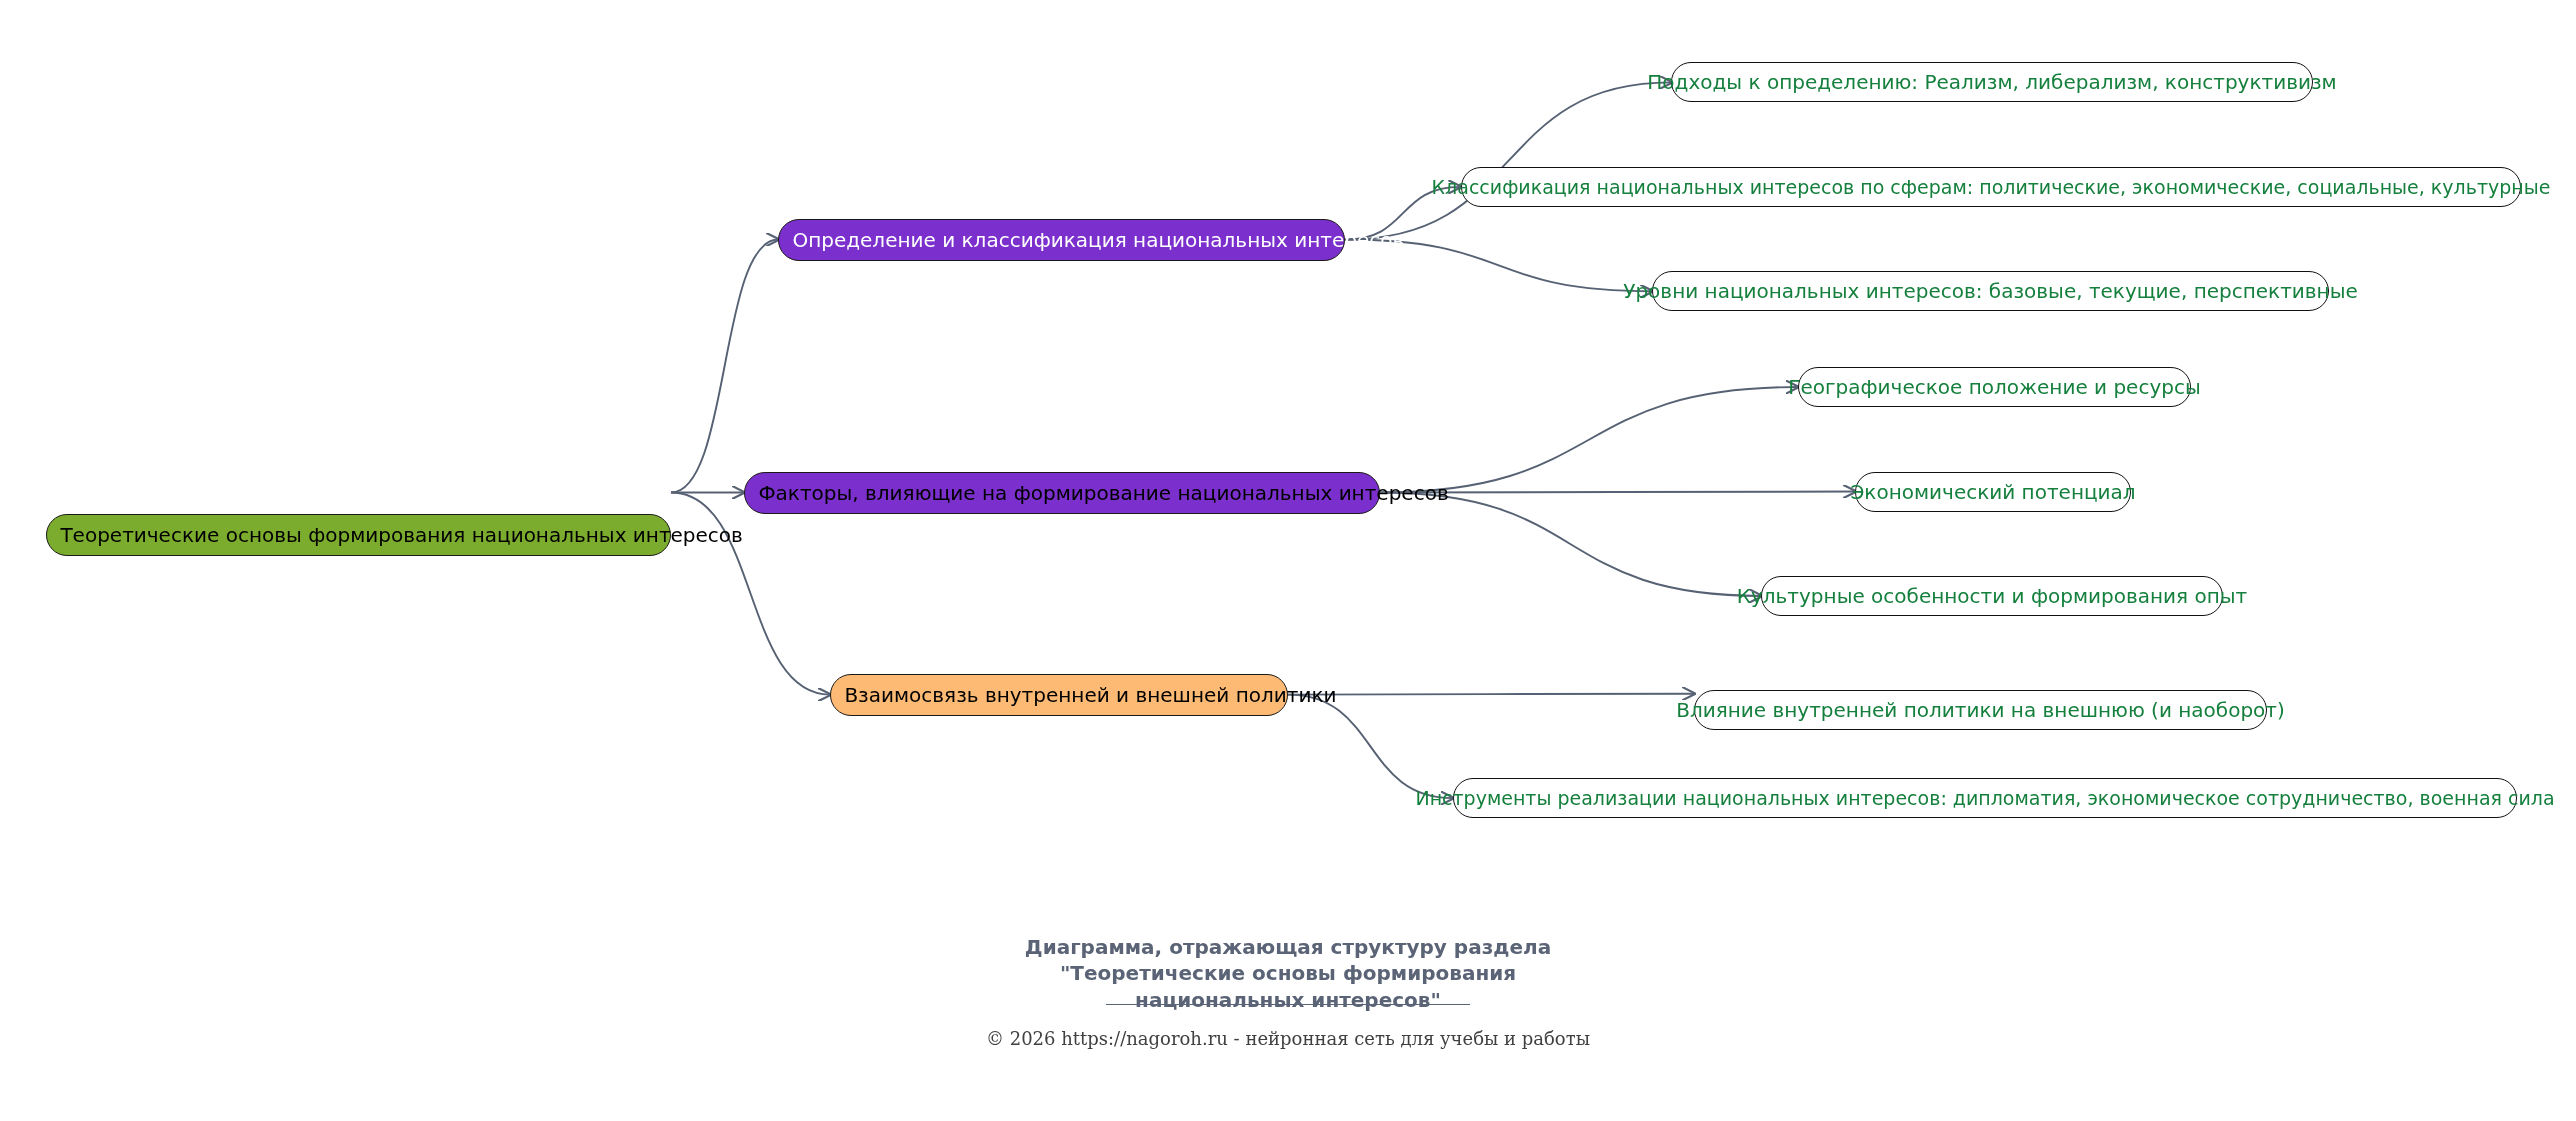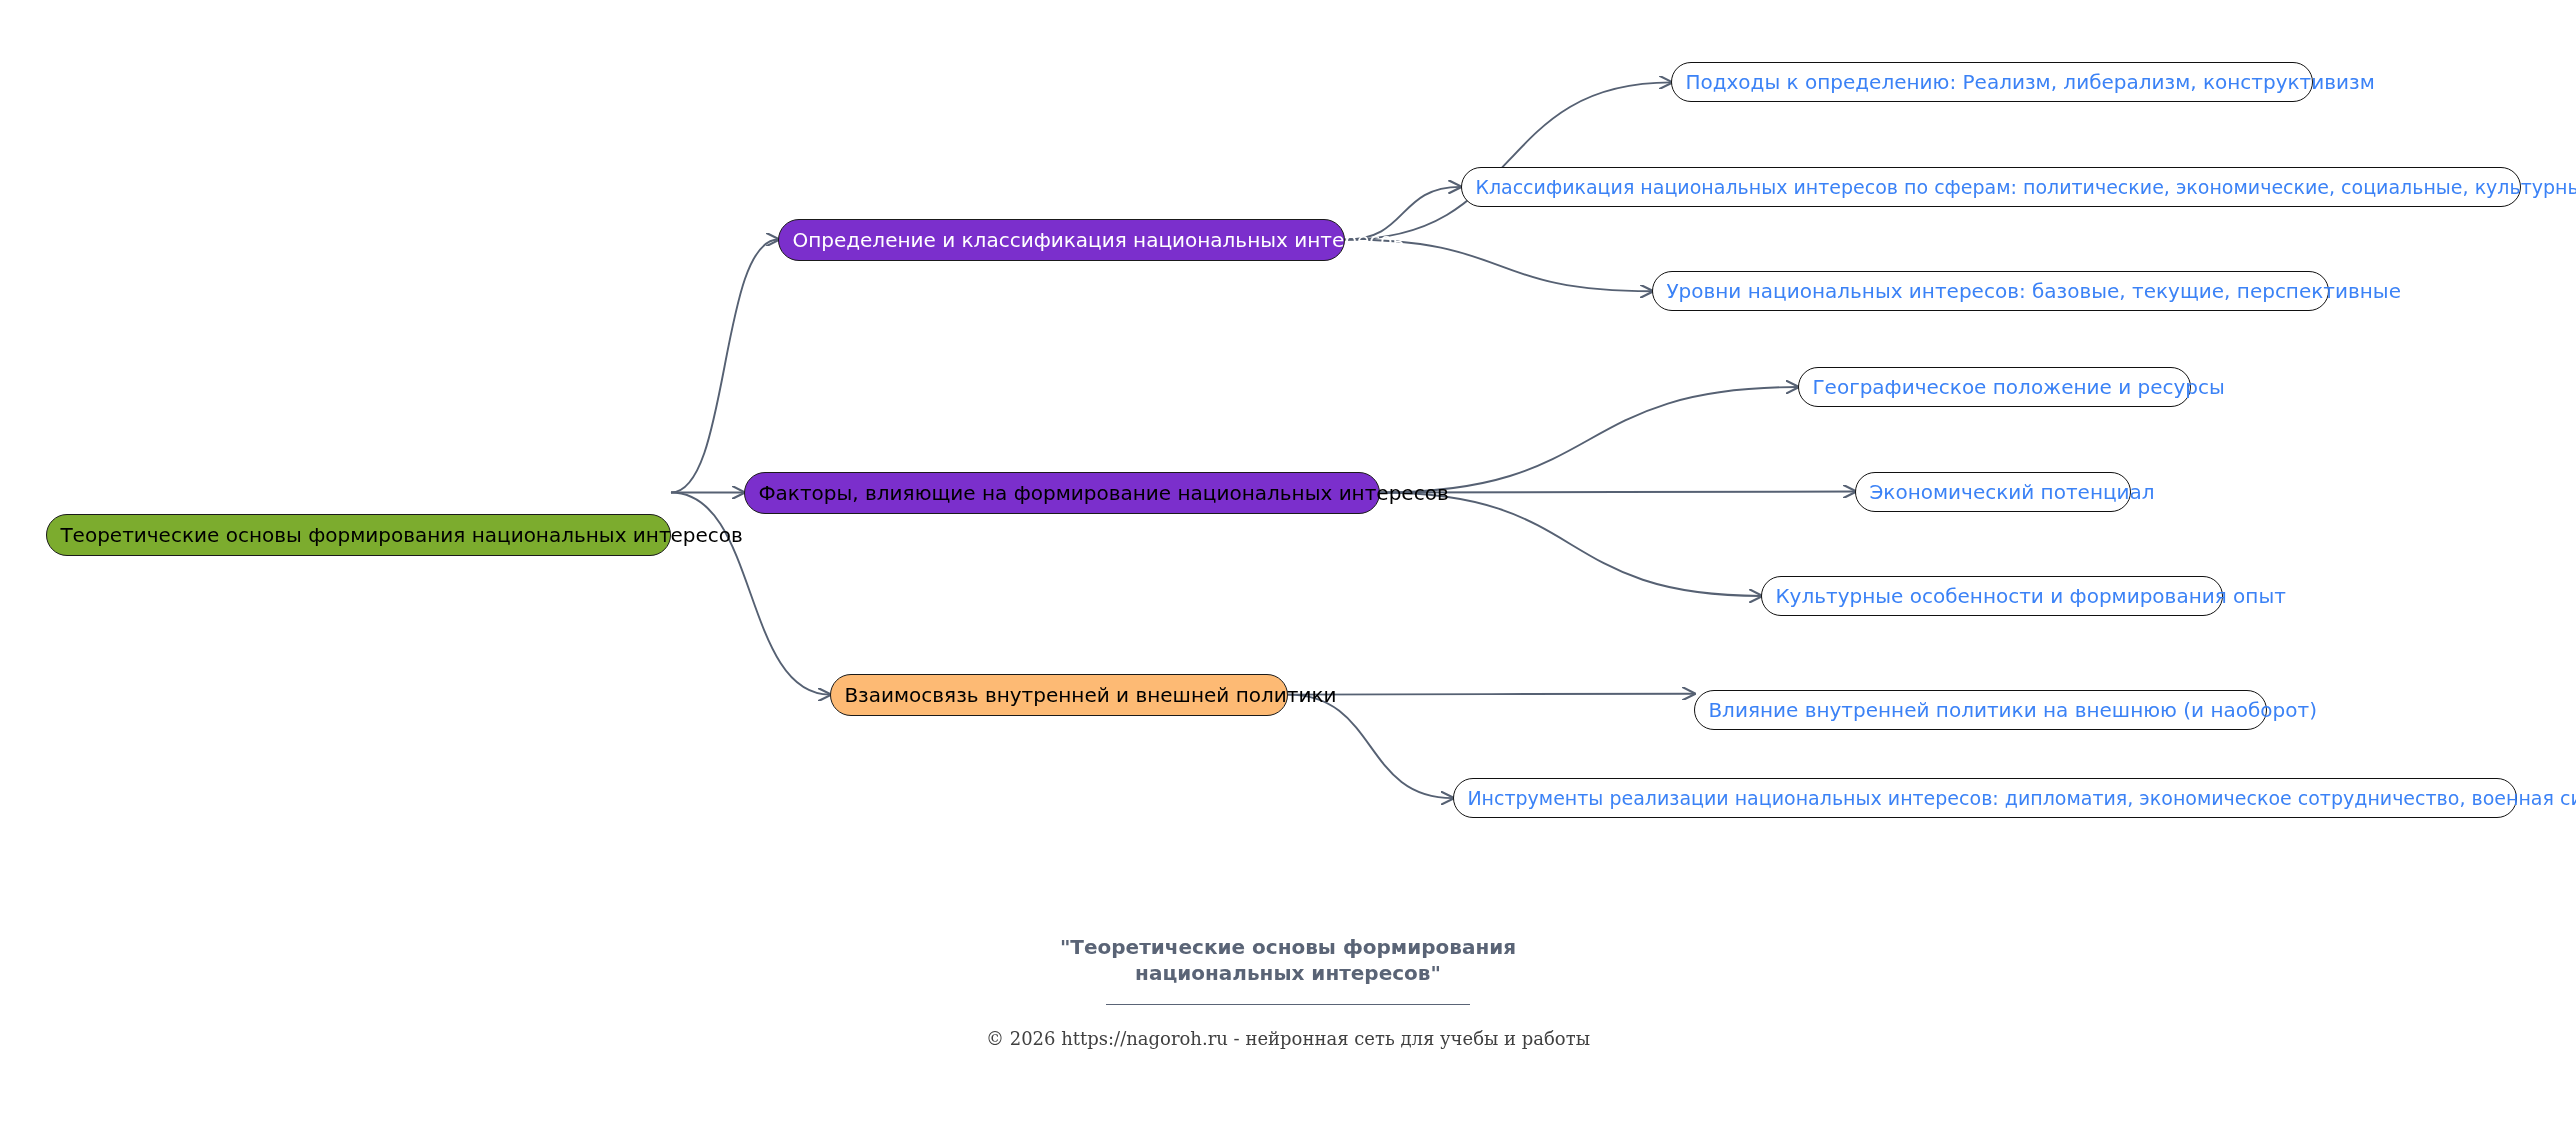--- a/index.html
+++ b/index.html
@@ -52,23 +52,24 @@
   .node-branch {
     background: #7B2FCC;
     border: 1.9px solid #1a1a1a;
     color: #000000;
     font-size: 20px;
     height: 42px;
   }
   .node-leaf {
     background: #ffffff;
     border: 1.9px solid #111111;
-    color: #3b82f6;
+    color: #15803d;
     font-size: 20px;
     height: 40px;
+    justify-content: center;
   }
   .node-leaf.small-text .node-label {
     font-size: 19px;
   }
   .footer {
     position: absolute;
     left: 0;
     width: 2576px;
     text-align: center;
   }
@@ -155,20 +156,21 @@
     <span class="node-label">Взаимосвязь внутренней и внешней политики</span>
   </div>
   <div class="node node-leaf" style="left: 1694px; top: 674px; width: 573px; margin-top: 16px;">
     <span class="node-label">Влияние внутренней политики на внешнюю (и наоборот)</span>
   </div>
   <div class="node node-leaf small-text" style="left: 1453px; top: 778px; width: 1064px;">
     <span class="node-label">Инструменты реализации национальных интересов: дипломатия, экономическое сотрудничество, военная сила</span>
   </div>
 
   <div class="footer" id="caption">
+    <div>Диаграмма, отражающая структуру раздела</div>
     <div>"Теоретические основы формирования</div>
     <div>национальных интересов"</div>
   </div>
   <div id="caption-divider"></div>
   <div class="footer" id="copyright">© 2026 https://nagoroh.ru - нейронная сеть для учебы и работы</div>
 
 </div>
 
 
 </body></html>

